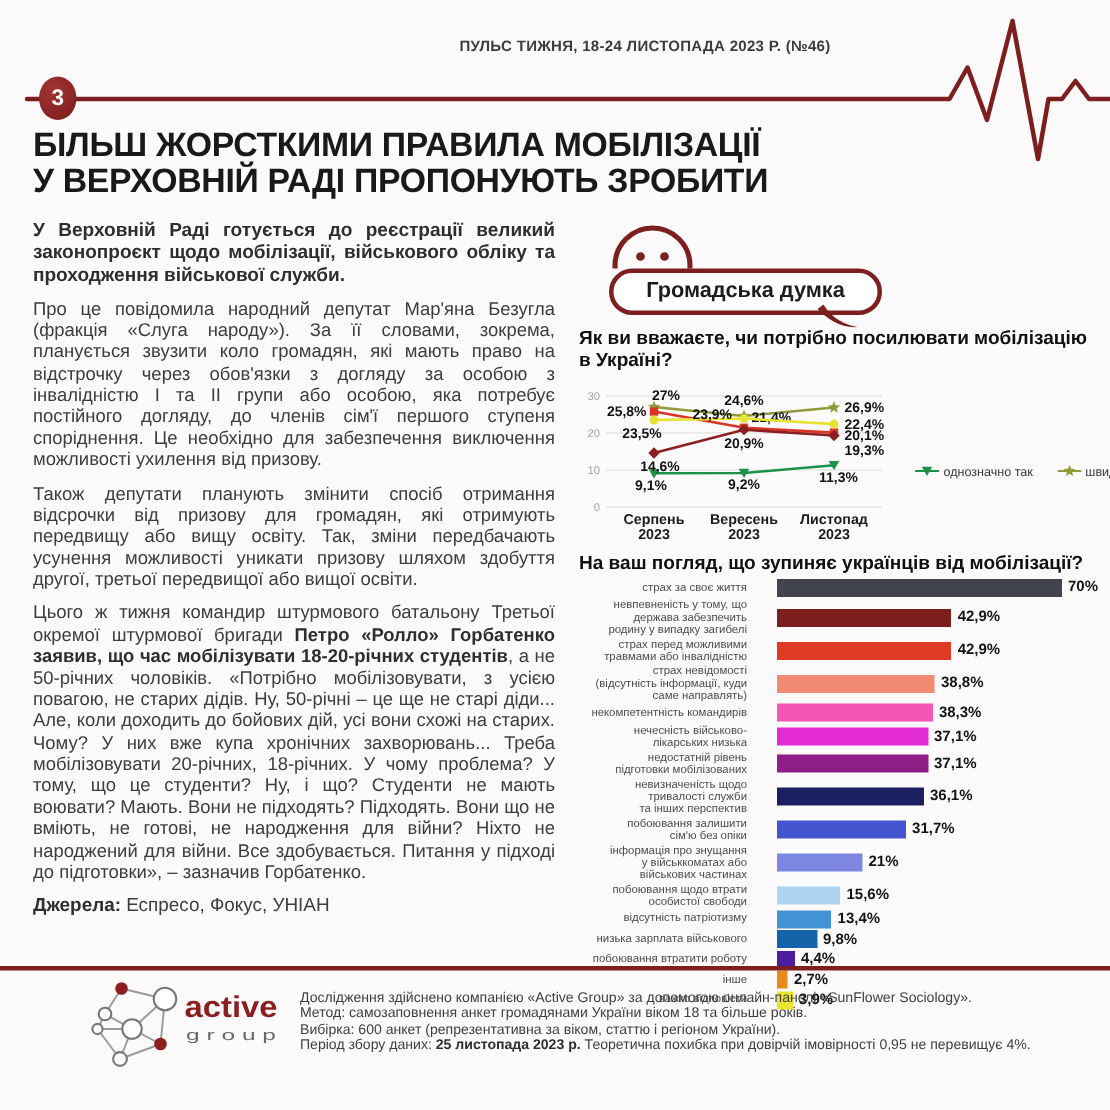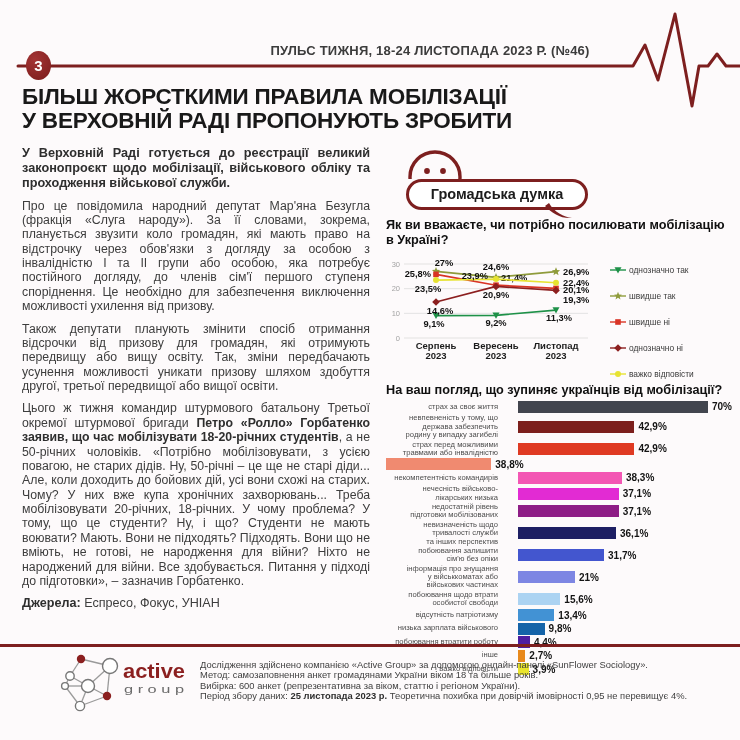--- a/index.html
+++ b/index.html
@@ -3,41 +3,41 @@
 <meta charset="utf-8">
 <style>
   html,body{margin:0;padding:0;}
   body{width:740px;height:740px;position:relative;overflow:hidden;
        background:#fdfafb;font-family:"Liberation Sans",sans-serif;color:#3d3d3d;}
   
   .ecg{position:absolute;top:0;left:0;z-index:1;}
   .badge{position:absolute;left:26px;top:51px;width:25px;height:29px;border-radius:50%;
          background:radial-gradient(circle at 35% 30%,#a33434,#7a1b1b);color:#fff;
          font-weight:bold;font-size:15px;display:flex;align-items:center;justify-content:center;z-index:2;}
-  .issue{position:absolute;top:43px;left:130px;width:600px;text-align:center;
-         font-size:13px;font-weight:bold;color:#3c3c3c;letter-spacing:.2px;z-index:2;}
+  .issue{position:absolute;top:26px;left:130px;width:600px;text-align:center;
+         font-size:10px;font-weight:bold;color:#3c3c3c;letter-spacing:.2px;z-index:2;}
   .big-title{position:absolute;top:85px;left:22px;width:690px;font-size:22.5px;line-height:1.08;
          font-weight:bold;color:#191919;letter-spacing:-.2px;}
   
   .main{position:absolute;top:146px;left:22px;width:708px;display:flex;gap:16px;}
   .colL{width:348px;}
   .colR{width:344px;}
   .colL p{margin:0 0 8px 0;font-size:12.3px;line-height:1.17;text-align:justify;}
   .colL p.lead{font-weight:bold;font-size:12.7px;color:#2e2e2e;}
   .b{font-weight:bold;color:#2e2e2e;}
   .sources{font-size:12.6px;margin-top:3px;}
   
   .bubble-row{display:flex;align-items:flex-start;padding:2px 16px 0 20px;justify-content:space-between;height:62px;flex-direction:column;}
   .bubble{position:relative;width:176px;height:48px;border:3px solid #7d1f1f;border-radius:25px;
           background:#fff;display:flex;align-items:center;justify-content:center;
           font-weight:bold;font-size:14.5px;color:#1c1c1c;}
   .tail{position:absolute;right:12px;bottom:-13px;}
   .q-title{font-weight:bold;font-size:12.7px;line-height:1.18;color:#101010;margin-top:8px;}
   .chart-row{display:flex;margin-top:2px;}
-  .legend{width:116px;margin-top:15px;display:flex;flex-direction:column;gap:16px;}
+  .legend{width:116px;margin-top:15px;display:flex;flex-direction:row;gap:16px;}
   .legend-item{display:flex;align-items:center;gap:3px;font-size:8.4px;color:#3a3a3a;white-space:nowrap;}
   
   .bars{margin-top:3px;}
   .bar-row{display:flex;align-items:center;margin-bottom:1.5px;}
   .bar-label{width:112px;font-size:7.6px;line-height:1.08;color:#4c4c4c;text-align:right;
              padding-right:20px;white-space:pre-line;flex-shrink:0;}
   .bar-wrap{display:flex;align-items:center;flex:1;}
   .bar{height:12px;flex-shrink:0;}
   .bar-val{font-size:10px;font-weight:bold;color:#141414;margin-left:4px;white-space:nowrap;}
   
@@ -195,20 +195,23 @@
         </div>
         <div class="bar-row">
           <div class="bar-label">страх перед можливими
 травмами або інвалідністю</div>
           <div class="bar-wrap">
             <div class="bar" style="width: 116.443px; background: rgb(223, 58, 35);"></div>
             <span class="bar-val">42,9%</span>
           </div>
         </div>
         <div class="bar-row">
+          <div class="bar-label">страх невідомості
+(відсутність інформації, куди
+саме направлять)</div>
           <div class="bar-wrap">
             <div class="bar" style="width: 105.314px; background: rgb(240, 138, 112);"></div>
             <span class="bar-val">38,8%</span>
           </div>
         </div>
         <div class="bar-row">
           <div class="bar-label">некомпетентність командирів</div>
           <div class="bar-wrap">
             <div class="bar" style="width: 103.957px; background: rgb(243, 86, 180);"></div>
             <span class="bar-val">38,3%</span>

